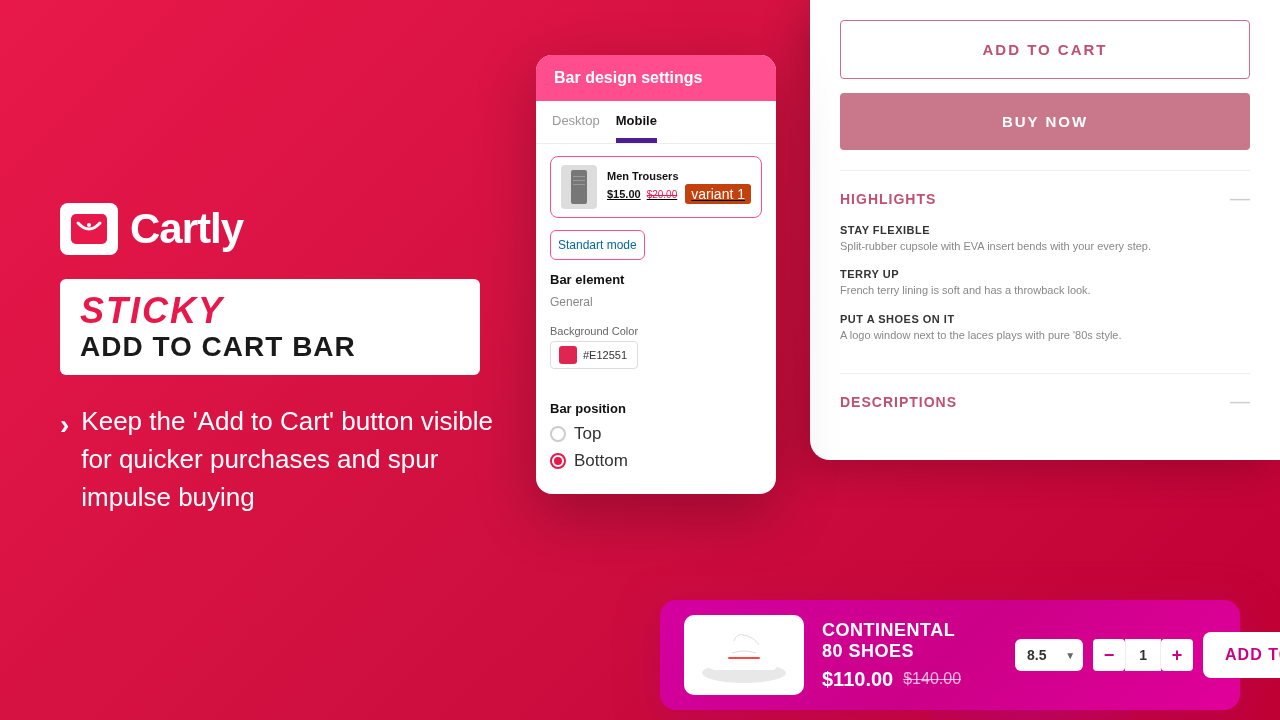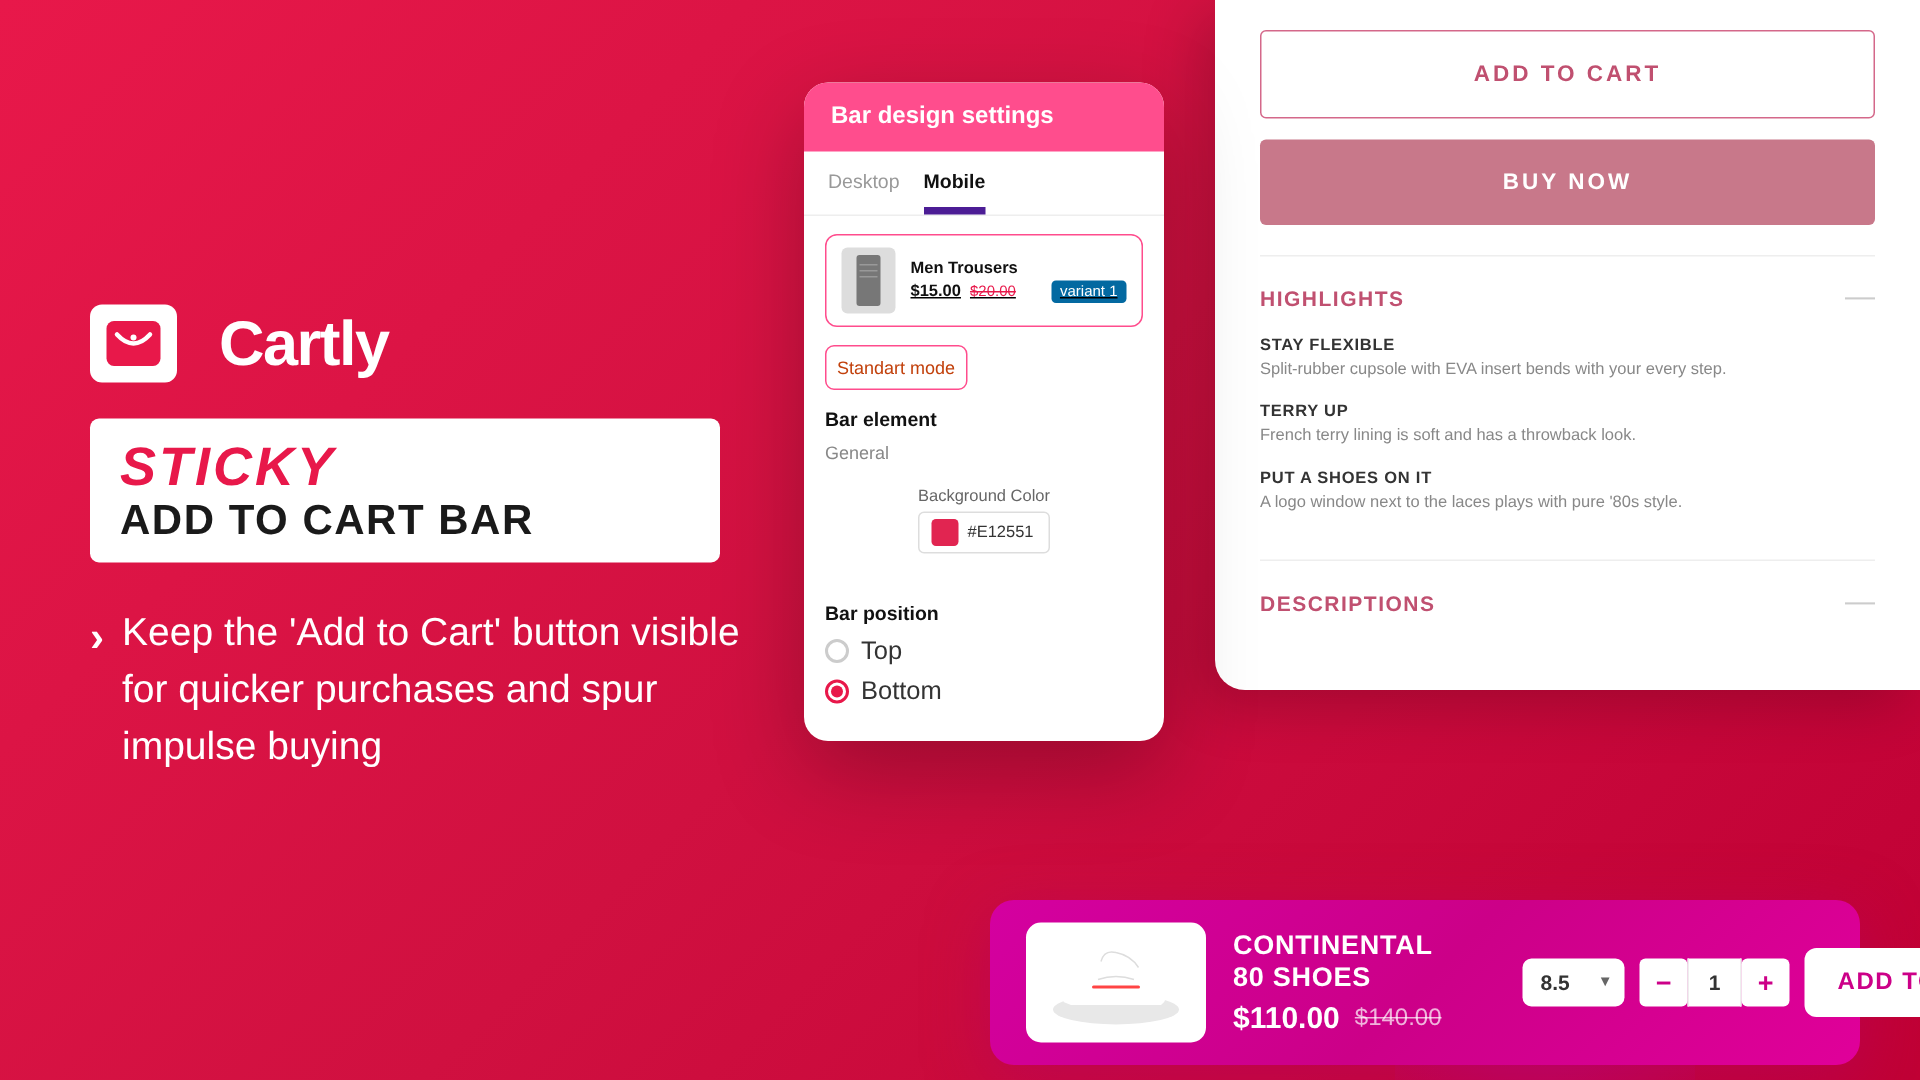--- a/index.html
+++ b/index.html
@@ -27,21 +27,21 @@
       bottom: 0;
       width: 440px;
       display: flex;
       flex-direction: column;
       justify-content: center;
     }
 
     .logo-area {
       display: flex;
       align-items: center;
-      gap: 28px;
+      gap: 12px;
       margin-bottom: 24px;
     }
 
     .logo-icon {
       width: 58px;
       height: 52px;
       background: white;
       border-radius: 8px;
       display: flex;
       align-items: center;
@@ -210,35 +210,35 @@
       color: #111;
     }
 
     .price-original {
       font-size: 10px;
       color: #e8184a;
       text-decoration: line-through;
     }
 
     .variant-badge {
-      background: #0369a1;
+      background: #c2410c;
       color: white;
-      font-size: 10px;
+      font-size: 14px;
       padding: 2px 6px;
       border-radius: 3px;
       margin-left: auto;
     }
 
     .standard-mode-btn {
       margin: 4px 14px 12px;
       display: block;
       text-align: left;
       background: white;
       border: 1.5px solid #ff4d8d;
-      color: #c2410c;
+      color: #0369a1;
       font-size: 12px;
       font-weight: 500;
       padding: 7px;
       border-radius: 6px;
       cursor: pointer;
     }
 
     .panel-body {
       padding: 0 14px 16px;
     }
@@ -254,21 +254,20 @@
       font-size: 12px;
       color: #888;
       margin-bottom: 16px;
     }
 
     .settings-row {
       display: flex;
       align-items: center;
       gap: 12px;
       margin-bottom: 32px;
-      flex-direction: column;
     }
 
     .setting-col label {
       font-size: 11px;
       color: #666;
       display: block;
       margin-bottom: 4px;
     }
 
     .color-input {

